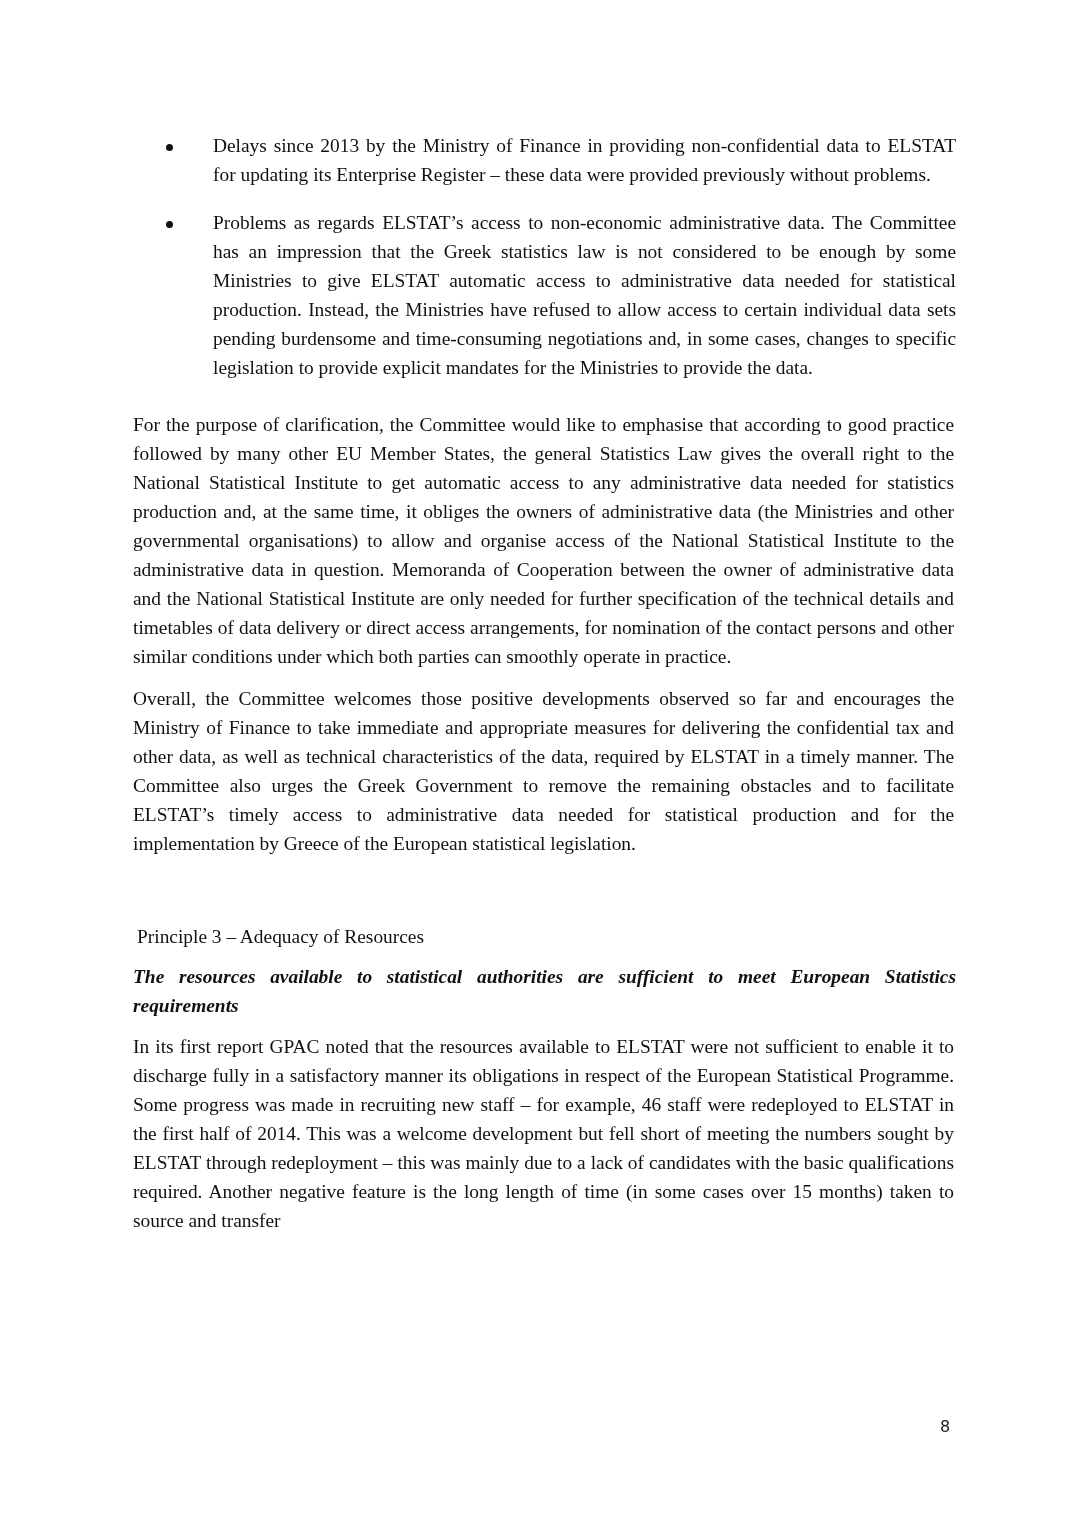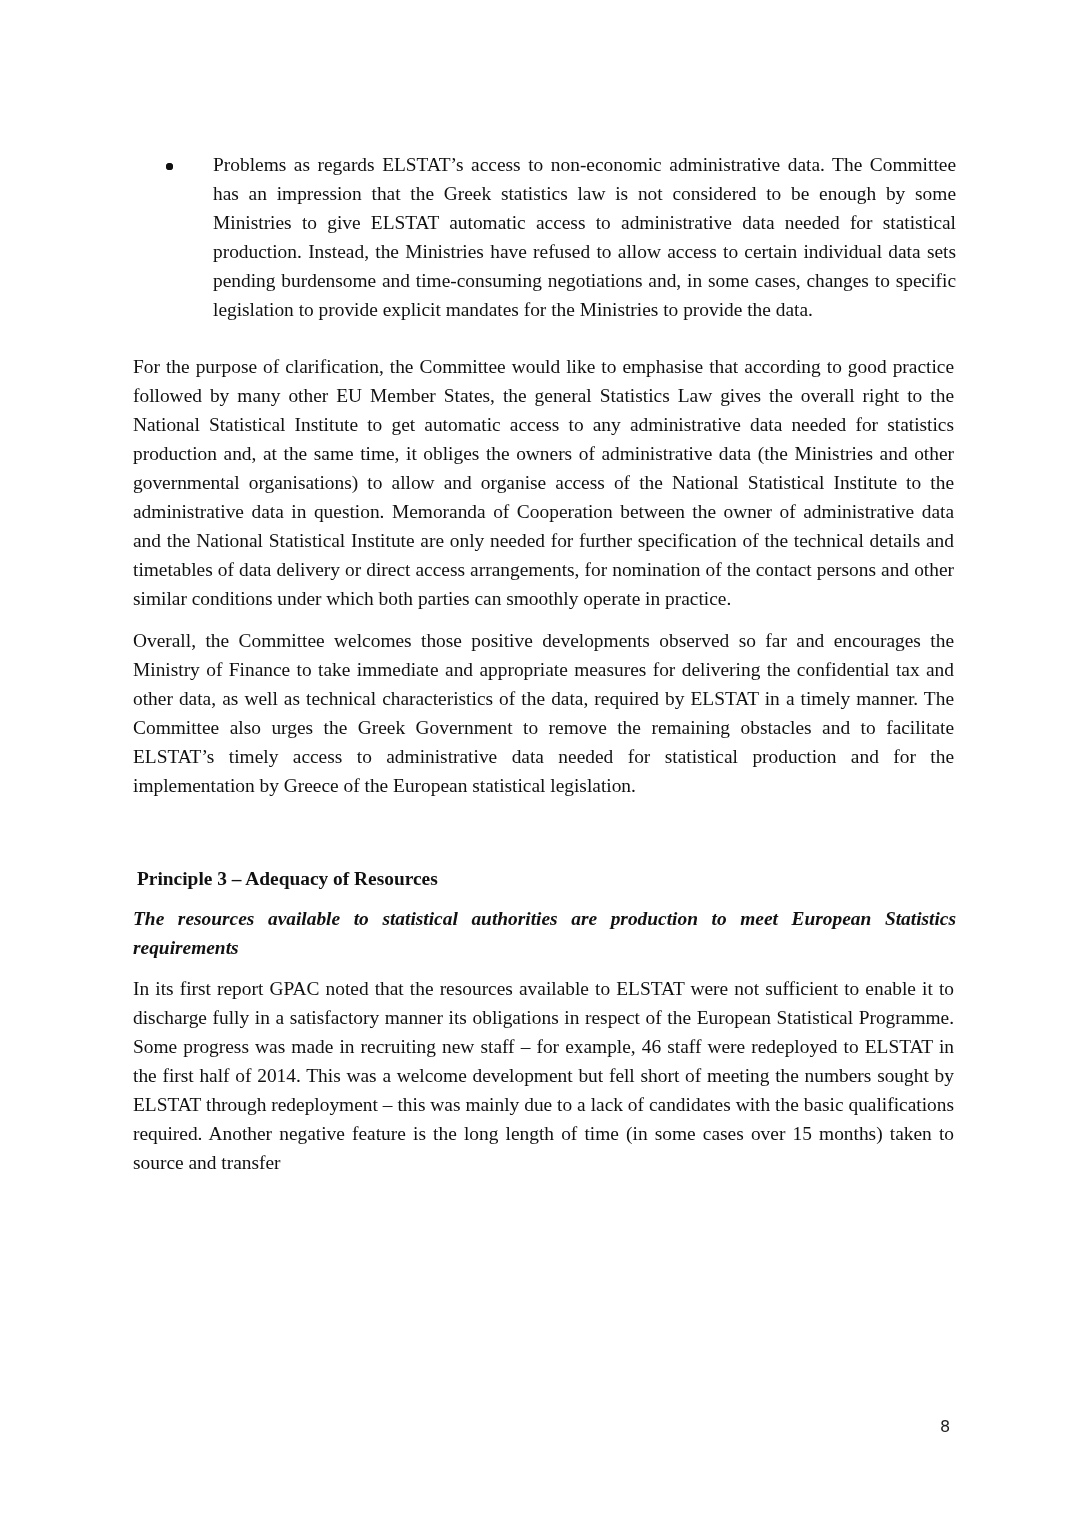--- a/index.html
+++ b/index.html
@@ -45,21 +45,21 @@
       height: 7px;
       border-radius: 50%;
       background: #111111;
     }
     .para {
       margin: 0 2px 13px 0;
       text-align: justify;
     }
     .section-heading {
       margin: 64px 0 11px 4px;
-      font-weight: bold;
+      font-weight: normal;
       font-size: 19.4px;
     }
     .section-subheading {
       margin: 0 0 12px 0;
       font-weight: bold;
       font-style: italic;
       text-align: justify;
     }
     .page-number {
       position: absolute;
@@ -70,28 +70,29 @@
       color: #222222;
     }
   </style>
 </head>
 <body>
 
 <div class="page">
   <ul class="bullet-list">
     <li class="bullet-item">
       <span class="bullet-dot"></span>
+      <span>Delays since 2013 by the Ministry of Finance in providing non-confidential data to ELSTAT for updating its Enterprise Register – these data were provided previously without problems.</span>
     </li>
     <li class="bullet-item">
       <span class="bullet-dot"></span>
       <span>Problems as regards ELSTAT’s access to non-economic administrative data. The Committee has an impression that the Greek statistics law is not considered to be enough by some Ministries to give ELSTAT automatic access to administrative data needed for statistical production. Instead, the Ministries have refused to allow access to certain individual data sets pending burdensome and time-consuming negotiations and, in some cases, changes to specific legislation to provide explicit mandates for the Ministries to provide the data.</span>
     </li>
   </ul>
 
   <p class="para">For the purpose of clarification, the Committee would like to emphasise that according to good practice followed by many other EU Member States, the general Statistics Law gives the overall right to the National Statistical Institute to get automatic access to any administrative data needed for statistics production and, at the same time, it obliges  the owners of administrative data (the Ministries and other governmental organisations) to allow and organise access of the National Statistical Institute to the administrative data in question. Memoranda of Cooperation between the owner of administrative data and the National Statistical Institute are only needed for further specification of the technical details and timetables of data delivery or direct access arrangements, for nomination of the contact persons and other similar conditions under which both parties can smoothly operate in practice.</p>
   <p class="para">Overall, the Committee welcomes those positive developments observed so far and encourages the Ministry of Finance to take immediate and appropriate measures for delivering the confidential tax and other data, as well as technical characteristics of the data, required by ELSTAT in a timely manner. The Committee also urges the Greek Government to remove the remaining obstacles and to facilitate ELSTAT’s timely access to administrative data needed for statistical production and for the implementation by Greece of the European statistical legislation.</p>
 
   <div class="section-heading">Principle 3 – Adequacy of Resources</div>
-  <div class="section-subheading">The resources available to statistical authorities are production to meet European Statistics requirements</div>
+  <div class="section-subheading">The resources available to statistical authorities are sufficient to meet European Statistics requirements</div>
   <p class="para">In its first report GPAC noted that the resources available to ELSTAT were not sufficient to enable it to discharge fully in a satisfactory manner its obligations in respect of the European Statistical Programme.  Some progress was made in recruiting new staff – for example, 46 staff were redeployed to ELSTAT in the first half of 2014. This was a welcome development but fell short of meeting the numbers sought by ELSTAT through redeployment – this was mainly due to a lack of candidates with the basic qualifications required. Another negative feature is the long length of time (in some cases over 15 months) taken to source and transfer</p>
 </div>
 
 <div class="page-number">8</div>
 
 </body></html>

